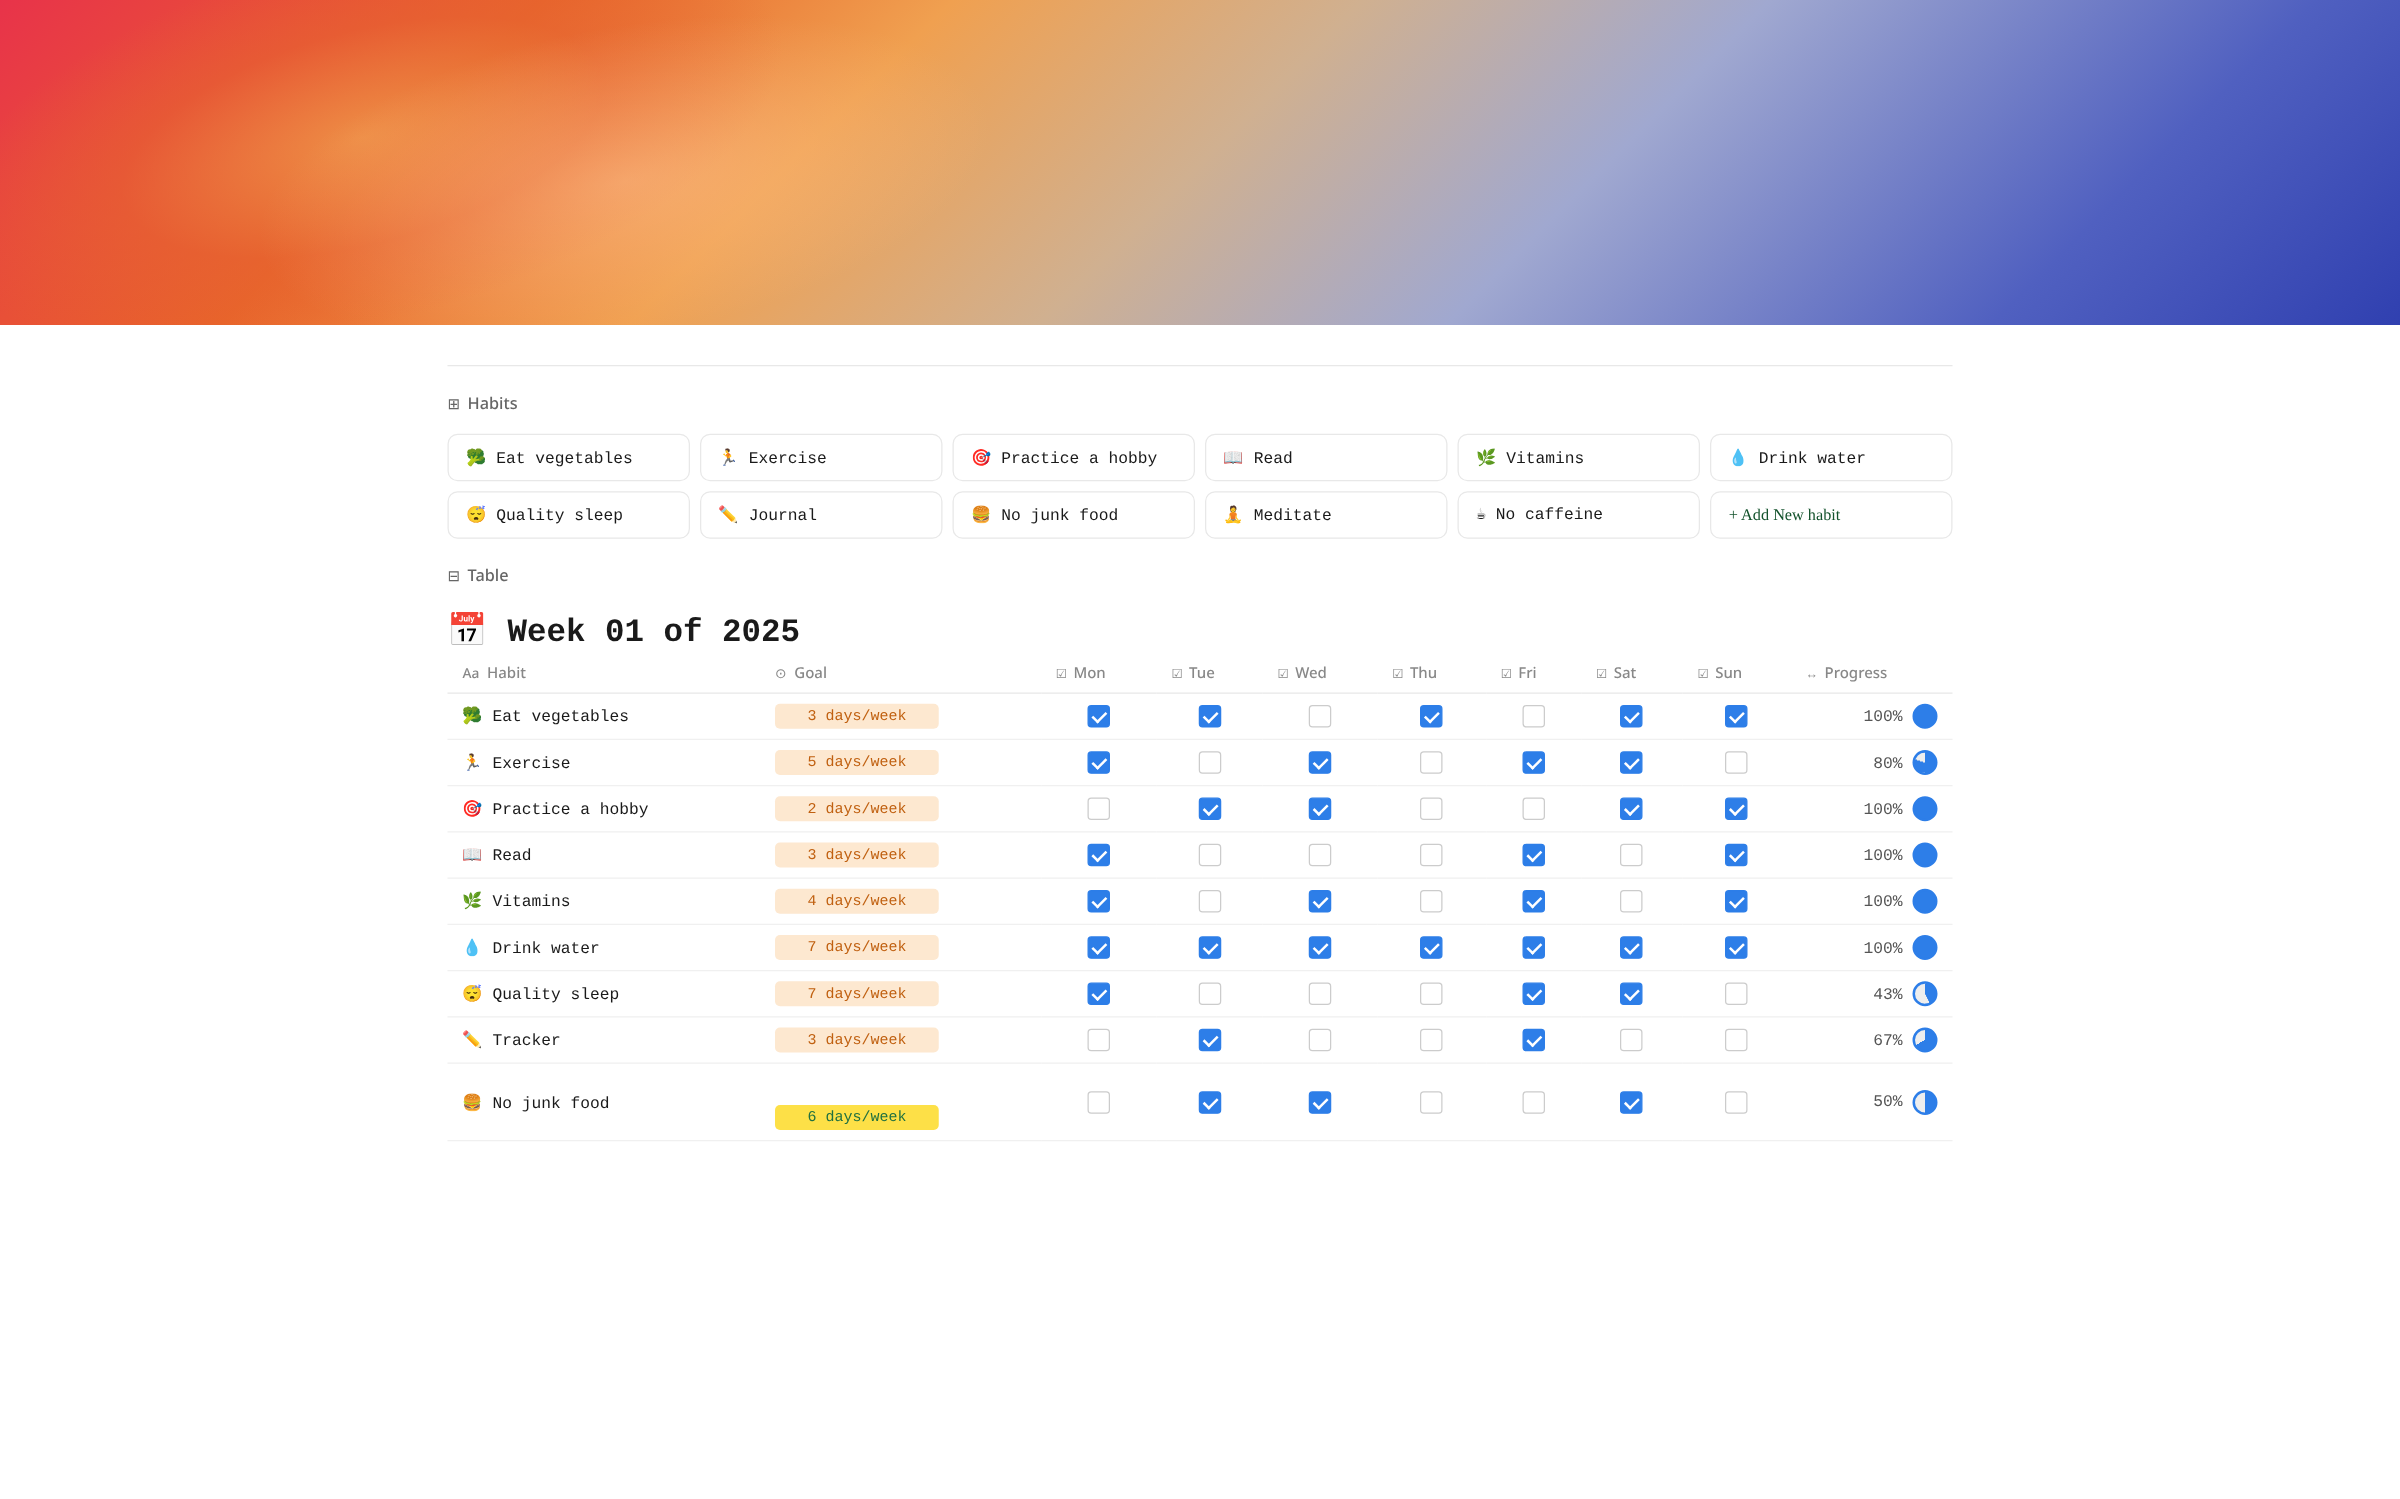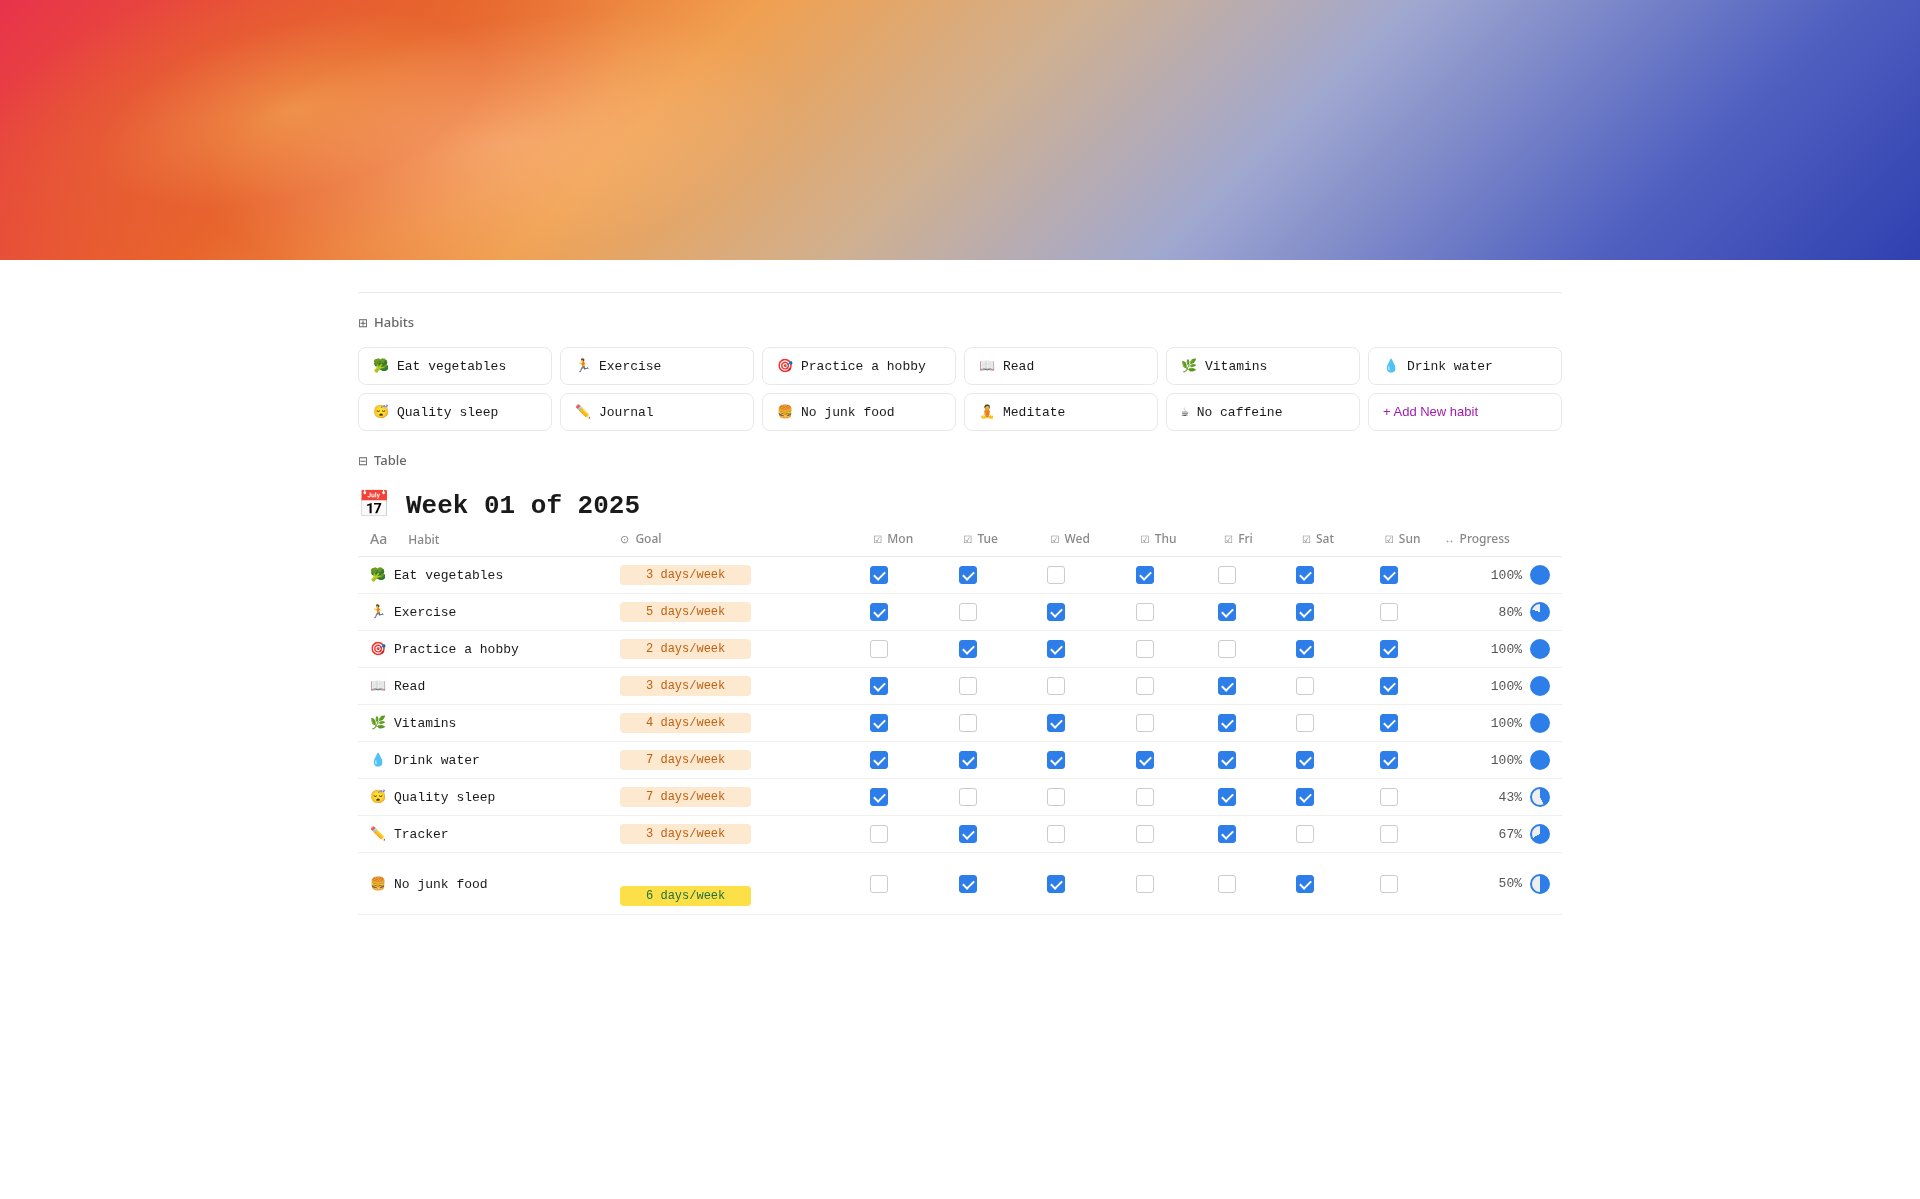--- a/index.html
+++ b/index.html
@@ -87,22 +87,22 @@
       font-size: 13px;
       font-family: 'Courier New', monospace;
       color: #1a1a1a;
       background: #fff;
       cursor: pointer;
       white-space: nowrap;
       overflow: hidden;
       text-overflow: ellipsis;
     }
     .habit-card.add-new {
-      color: #a21caf;
-      font-family: Liberation Sans, sans-serif;
+      color: #14532d;
+      font-family: Liberation Serif, serif;
     }
 
     
     .table-section-header {
       display: flex;
       align-items: center;
       gap: 6px;
       font-size: 13px;
       color: #666;
       margin-bottom: 20px;
@@ -123,21 +123,21 @@
       border-collapse: collapse;
     }
     .habit-table th {
       text-align: left;
       padding: 8px 12px;
       font-size: 12px;
       color: #888;
       font-weight: 500;
       border-bottom: 1px solid #e8e8e8;
     }
-    .habit-table th.center { text-align: right; }
+    .habit-table th.center { text-align: left; }
     .habit-table th.right { text-align: left; }
 
     .habit-table td {
       padding: 8px 12px;
       border-bottom: 1px solid #f0f0f0;
       font-size: 13px;
       font-family: 'Courier New', monospace;
     }
     .habit-table td.center { text-align: center; }
     .habit-table td.right { text-align: right; }
@@ -255,21 +255,21 @@
     <span class="section-icon">⊟</span>
     <span>Table</span>
   </div>
 
   <div class="week-title">📅 Week 01 of 2025</div>
 
   <table class="habit-table" id="habit-table">
     <thead>
       <tr>
         <th>
-          <span style="font-size:14px;margin-right:18px;">Aa</span>
+          <span style="font-size:11px;margin-right:3px;">Aa</span>
           <span>Habit</span>
         </th>
         <th>
           <span style="font-size:11px;margin-right:3px;">⊙</span>
           <span>Goal</span>
         </th>
         <th class="center">
           <span style="font-size:10px;margin-right:2px;">☑</span>
           <span>Mon</span>
         </th>

